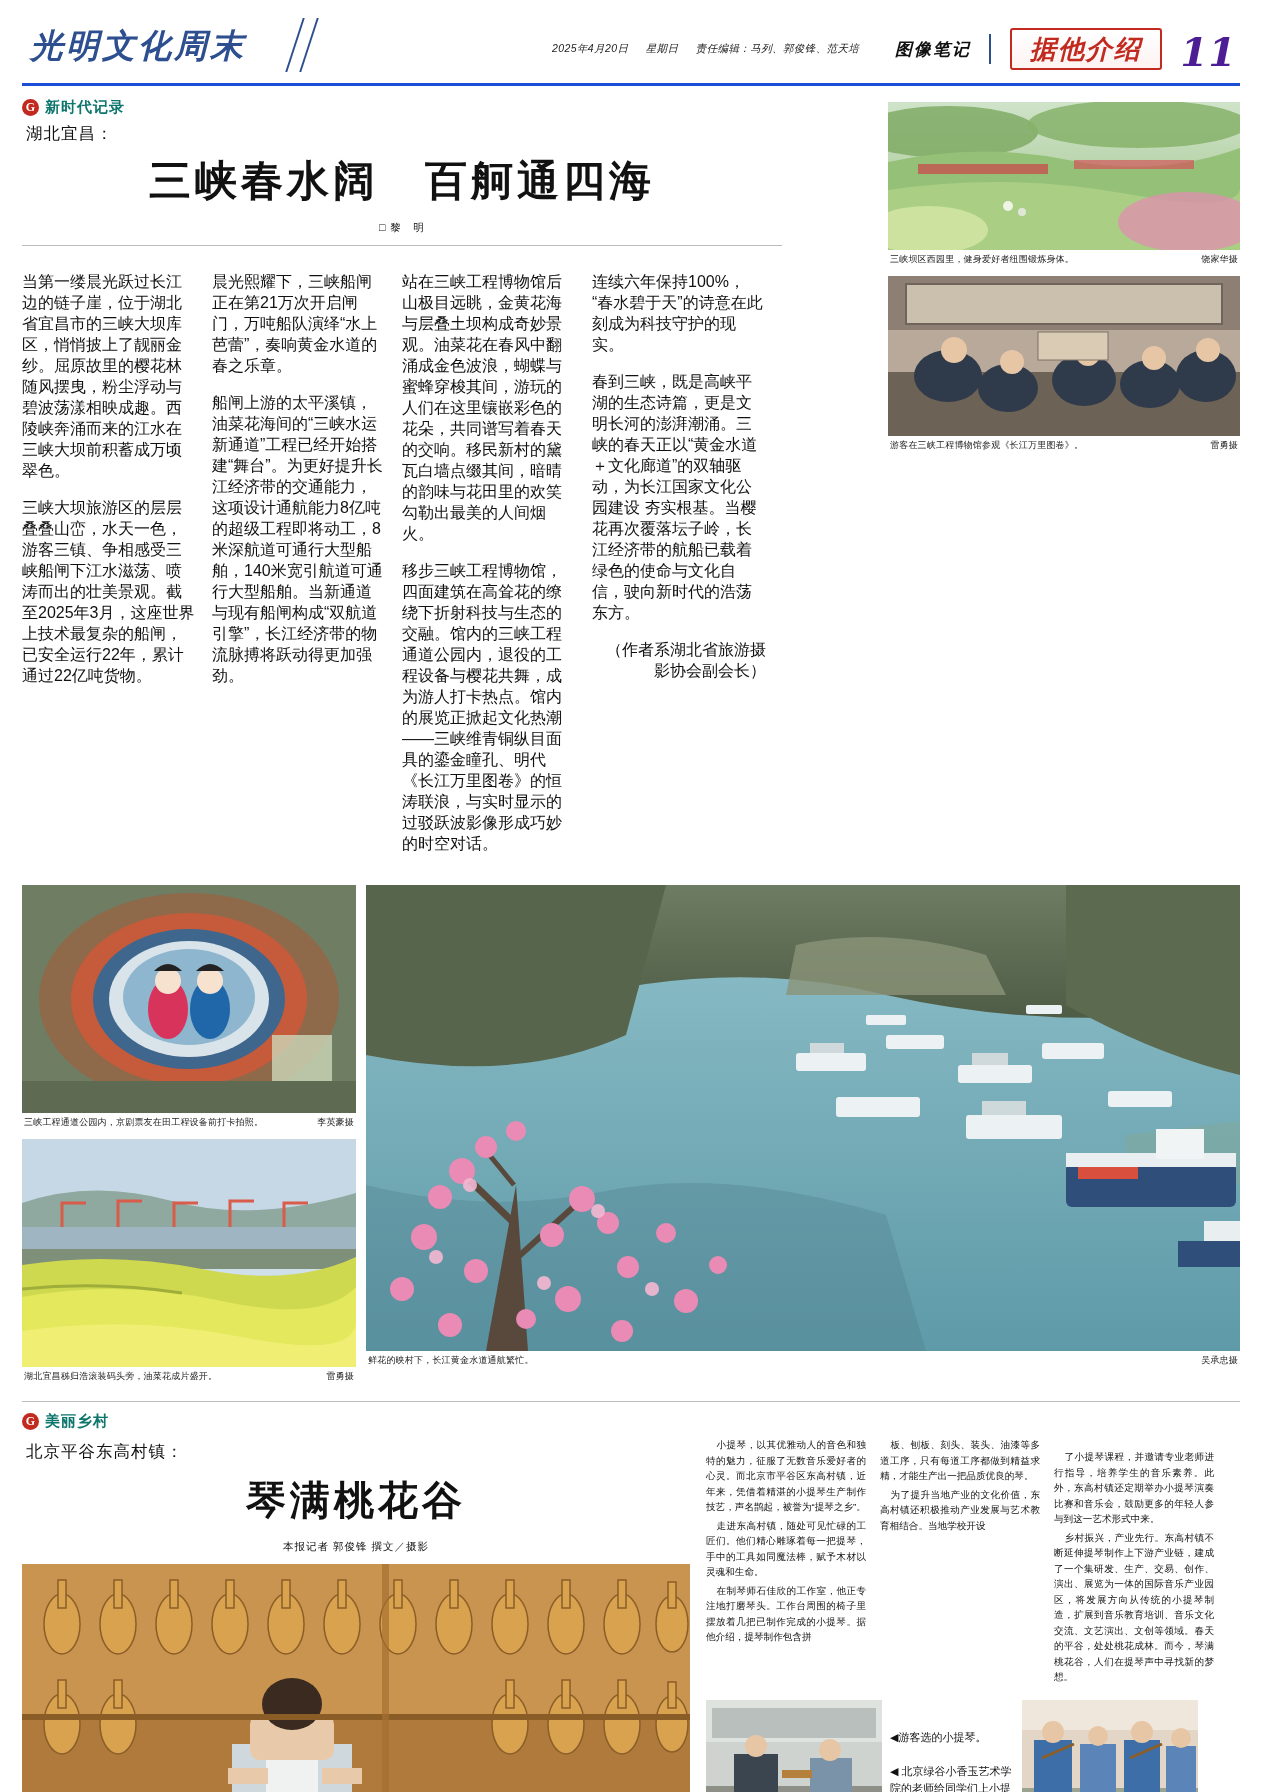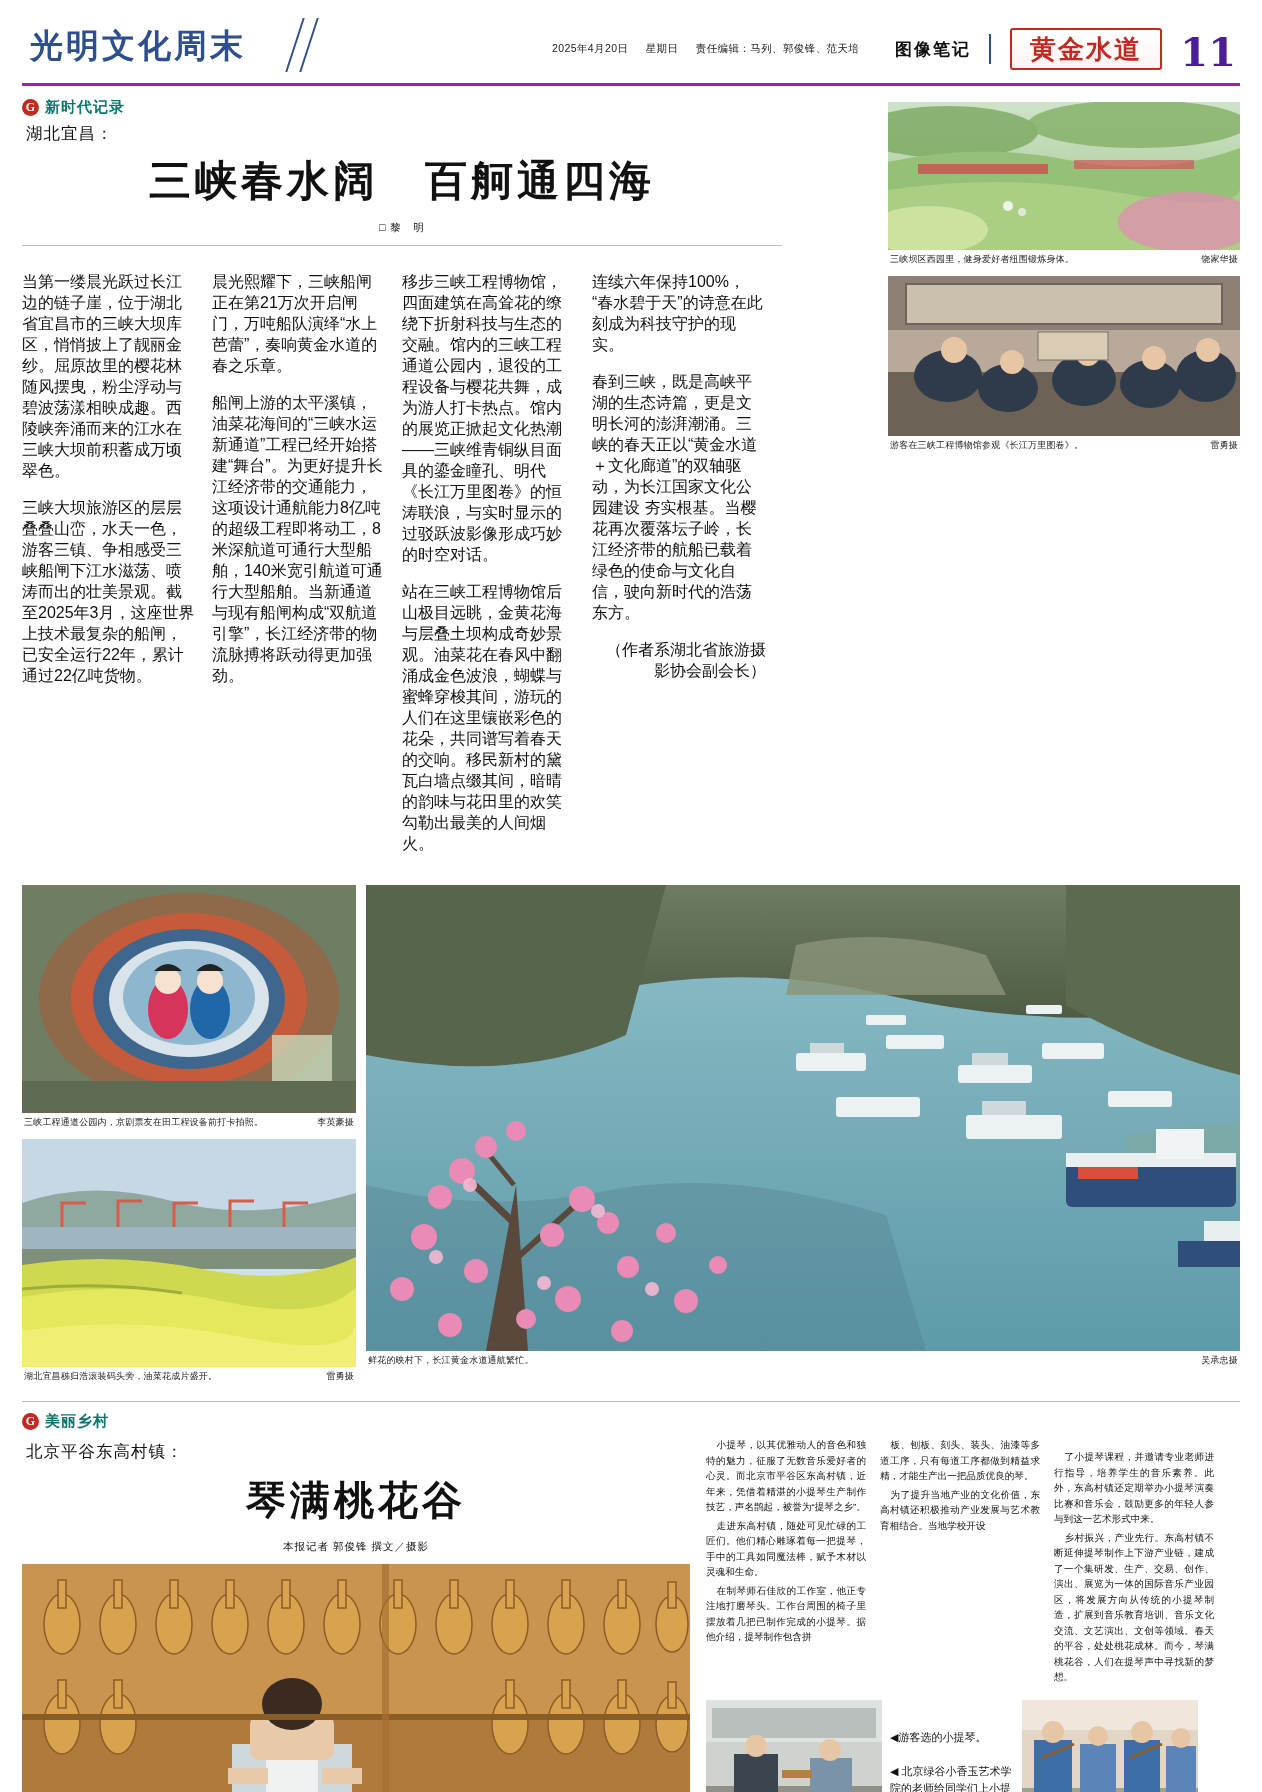--- a/index.html
+++ b/index.html
@@ -12,21 +12,22 @@
     position:relative;
     overflow:hidden;
   }
   .page { position:relative; width:1262px; height:1792px; padding:0; }
 
   
   .masthead {
     position:relative;
     height:72px;
     margin:14px 22px 0 22px;
-    border-bottom:3px solid #a21caf;
+    border-bottom:3px solid #1d4ed8;
+    font-style:italic;
   }
   .mast-title {
     position:absolute; left:8px; top:10px;
     font-size:33px; font-weight:bold; letter-spacing:3px;
     color:#2d4f8f;
     font-family:"DejaVu Serif","Liberation Serif",serif;
   }
   .mast-slash {
     position:absolute; left:272px; top:4px;
     width:2px; height:54px; background:#2d4f8f;
@@ -124,21 +125,21 @@
   <div class="masthead">
     <div class="mast-title">光明文化周末</div>
     <div class="mast-slash"></div>
     <div class="mast-slash2"></div>
     <div class="mast-meta">
       <span>2025年4月20日</span>
       <span>星期日</span>
       <span>责任编辑：马列、郭俊锋、范天培</span>
     </div>
     <div class="mast-section">图像笔记</div>
-    <div class="mast-logo">黄金水道</div>
+    <div class="mast-logo">据他介绍</div>
     <div class="mast-page">11</div>
   </div>
 
   <div class="story1">
 
     <div class="s1-left">
       <div class="col-label">
         <div class="g">G</div>
         <div class="txt">新时代记录</div>
       </div>
@@ -154,22 +155,22 @@
       <div class="s1-text" style="display:flex; gap:16px;">
         <div style="width:174px;">
           <p>当第一缕晨光跃过长江边的链子崖，位于湖北省宜昌市的三峡大坝库区，悄悄披上了靓丽金纱。屈原故里的樱花林随风摆曳，粉尘浮动与碧波荡漾相映成趣。西陵峡奔涌而来的江水在三峡大坝前积蓄成万顷翠色。</p>
           <p>三峡大坝旅游区的层层叠叠山峦，水天一色，游客三镇、争相感受三峡船闸下江水滋荡、喷涛而出的壮美景观。截至2025年3月，这座世界上技术最复杂的船闸，已安全运行22年，累计通过22亿吨货物。</p>
         </div>
         <div style="width:174px;">
           <p>晨光熙耀下，三峡船闸正在第21万次开启闸门，万吨船队演绎“水上芭蕾”，奏响黄金水道的春之乐章。</p>
           <p>船闸上游的太平溪镇，油菜花海间的“三峡水运新通道”工程已经开始搭建“舞台”。为更好提升长江经济带的交通能力，这项设计通航能力8亿吨的超级工程即将动工，8米深航道可通行大型船舶，140米宽引航道可通行大型船舶。当新通道与现有船闸构成“双航道引擎”，长江经济带的物流脉搏将跃动得更加强劲。</p>
         </div>
         <div style="width:174px;">
+          <p>站在三峡工程博物馆后山极目远眺，金黄花海与层叠土坝构成奇妙景观。油菜花在春风中翻涌成金色波浪，蝴蝶与蜜蜂穿梭其间，游玩的人们在这里镶嵌彩色的花朵，共同谱写着春天的交响。移民新村的黛瓦白墙点缀其间，暗晴的韵味与花田里的欢笑勾勒出最美的人间烟火。</p>
           <p>移步三峡工程博物馆，四面建筑在高耸花的缭绕下折射科技与生态的交融。馆内的三峡工程通道公园内，退役的工程设备与樱花共舞，成为游人打卡热点。馆内的展览正掀起文化热潮——三峡维青铜纵目面具的鎏金瞳孔、明代《长江万里图卷》的恒涛联浪，与实时显示的过驳跃波影像形成巧妙的时空对话。</p>
-          <p>站在三峡工程博物馆后山极目远眺，金黄花海与层叠土坝构成奇妙景观。油菜花在春风中翻涌成金色波浪，蝴蝶与蜜蜂穿梭其间，游玩的人们在这里镶嵌彩色的花朵，共同谱写着春天的交响。移民新村的黛瓦白墙点缀其间，暗晴的韵味与花田里的欢笑勾勒出最美的人间烟火。</p>
         </div>
         <div style="width:174px;">
           <p>连续六年保持100%，“春水碧于天”的诗意在此刻成为科技守护的现实。</p>
           <p>春到三峡，既是高峡平湖的生态诗篇，更是文明长河的澎湃潮涌。三峡的春天正以“黄金水道＋文化廊道”的双轴驱动，为长江国家文化公园建设 夯实根基。当樱花再次覆落坛子岭，长江经济带的航船已载着绿色的使命与文化自信，驶向新时代的浩荡东方。</p>
           <p style="text-align:right; text-indent:0; ">（作者系湖北省旅游摄影协会副会长）</p>
         </div>
       </div>
     </div>
 
     <div class="s1-right">

